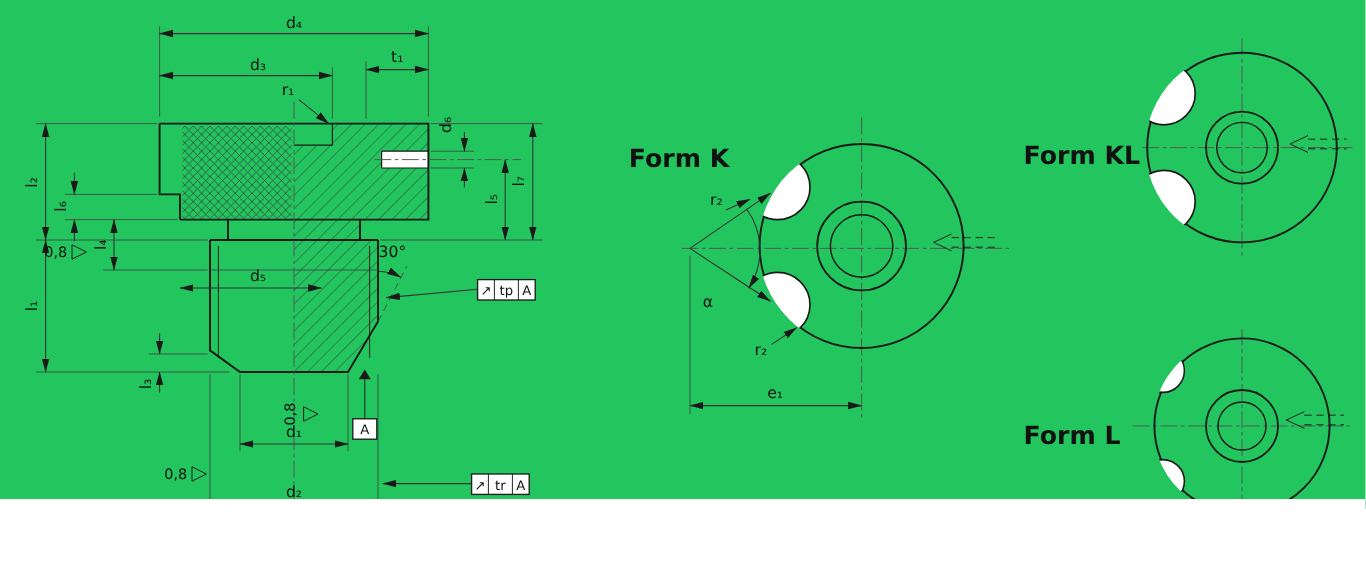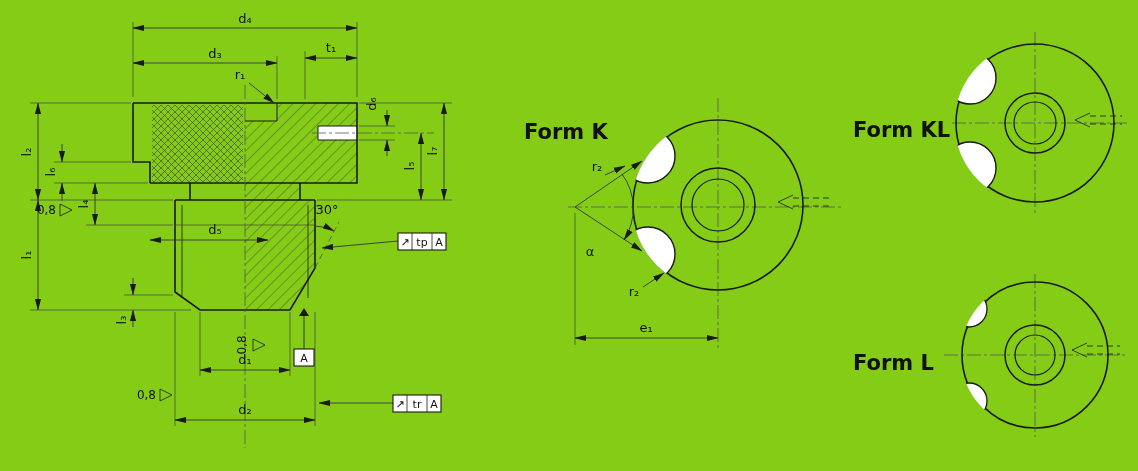--- a/index.html
+++ b/index.html
@@ -1,16 +1,16 @@
 <!DOCTYPE html>
 <html><head>
 <meta charset="utf-8">
 <style>
   html,body{margin:0;padding:0;background:#fff;}
-  .stage{width:1138px;height:471px;background:#84cc16;position:relative;overflow:hidden;}
+  .stage{width:1138px;height:416px;background:#22c55e;position:relative;overflow:hidden;}
   svg{display:block;}
   text{font-family:"DejaVu Sans",sans-serif;font-size:13px;fill:#111;}
   .lbl{text-anchor:middle;}
   .title{font-size:21px;font-weight:bold;}
   .small{font-size:11px;text-anchor:middle;}
   .outline{stroke:#1a1a1a;stroke-width:1.6;fill:none;stroke-linejoin:miter;}
   .inner{stroke:#1a1a1a;stroke-width:1;fill:none;}
   .thin{stroke:#1a1a1a;stroke-width:.8;fill:none;}
   .ext{stroke:#444;stroke-width:.7;fill:none;}
   .dim{stroke:#333;stroke-width:.9;fill:none;}

